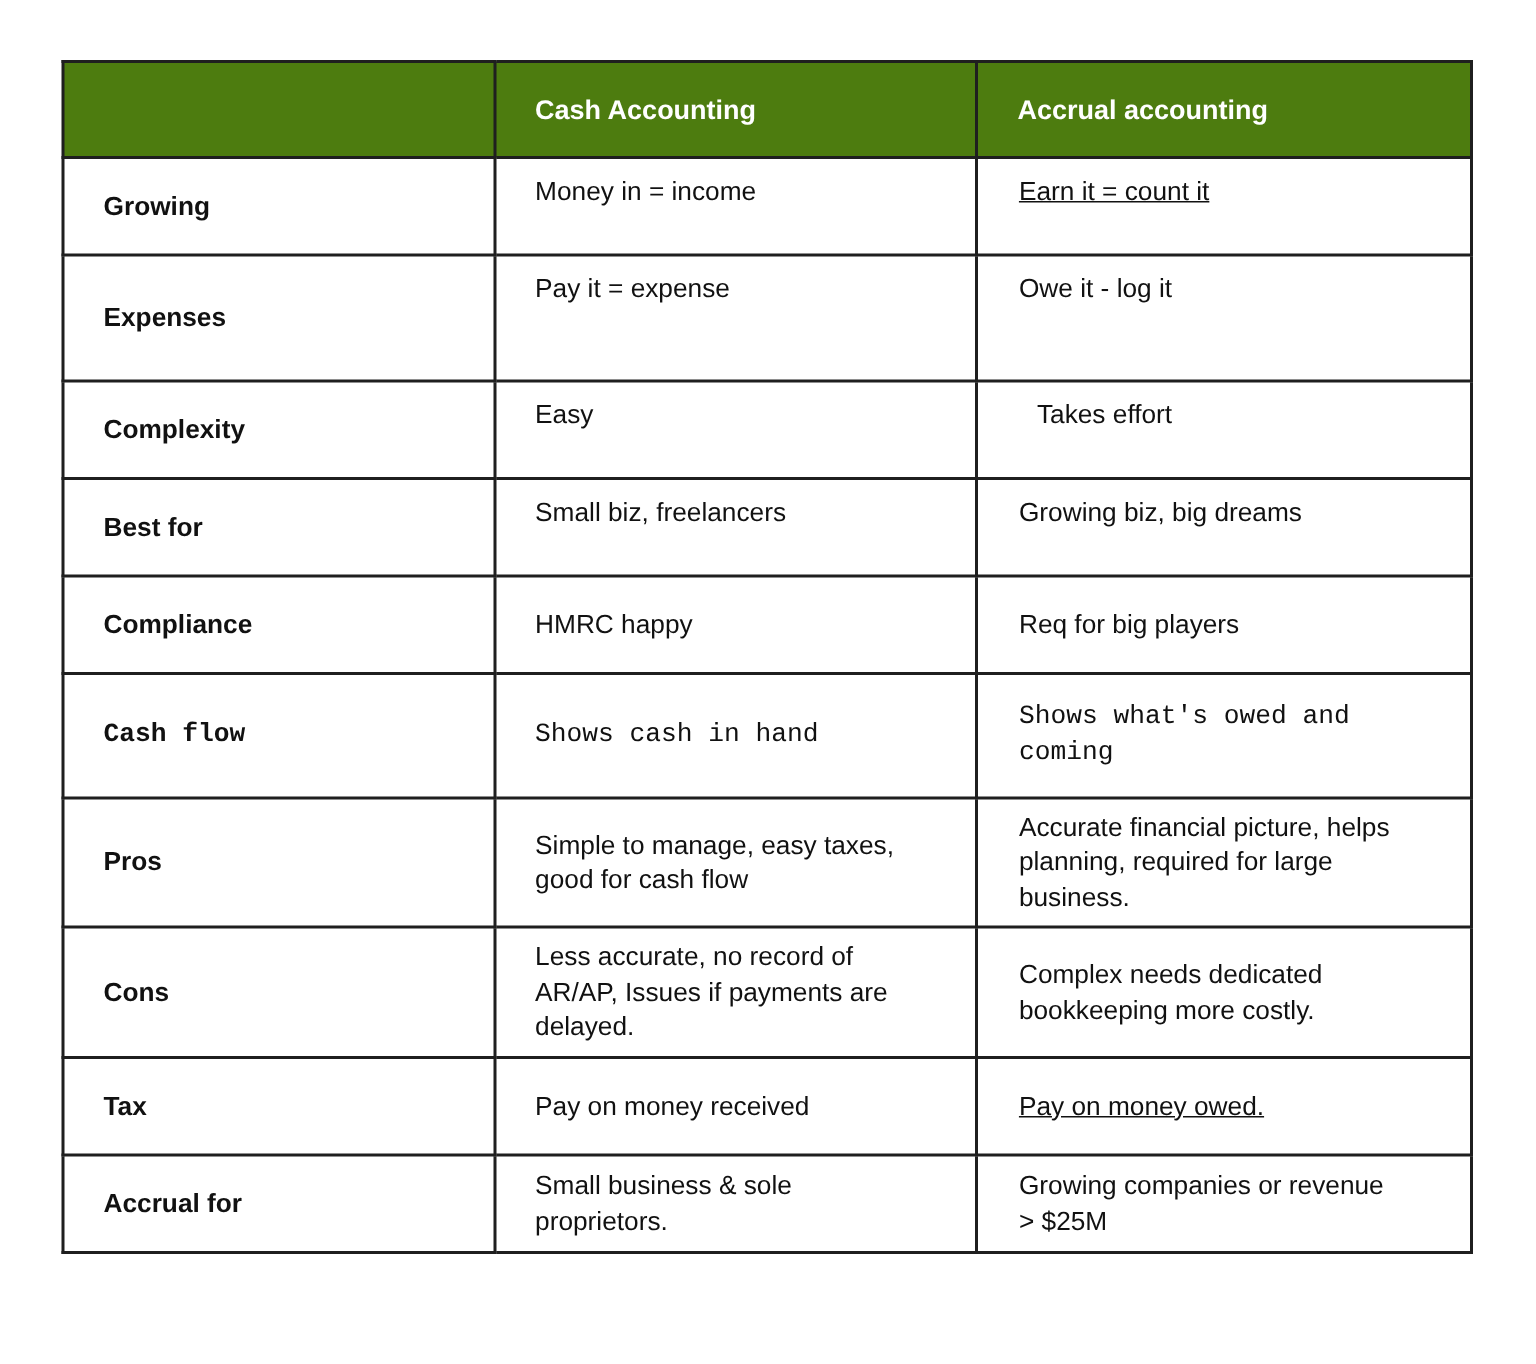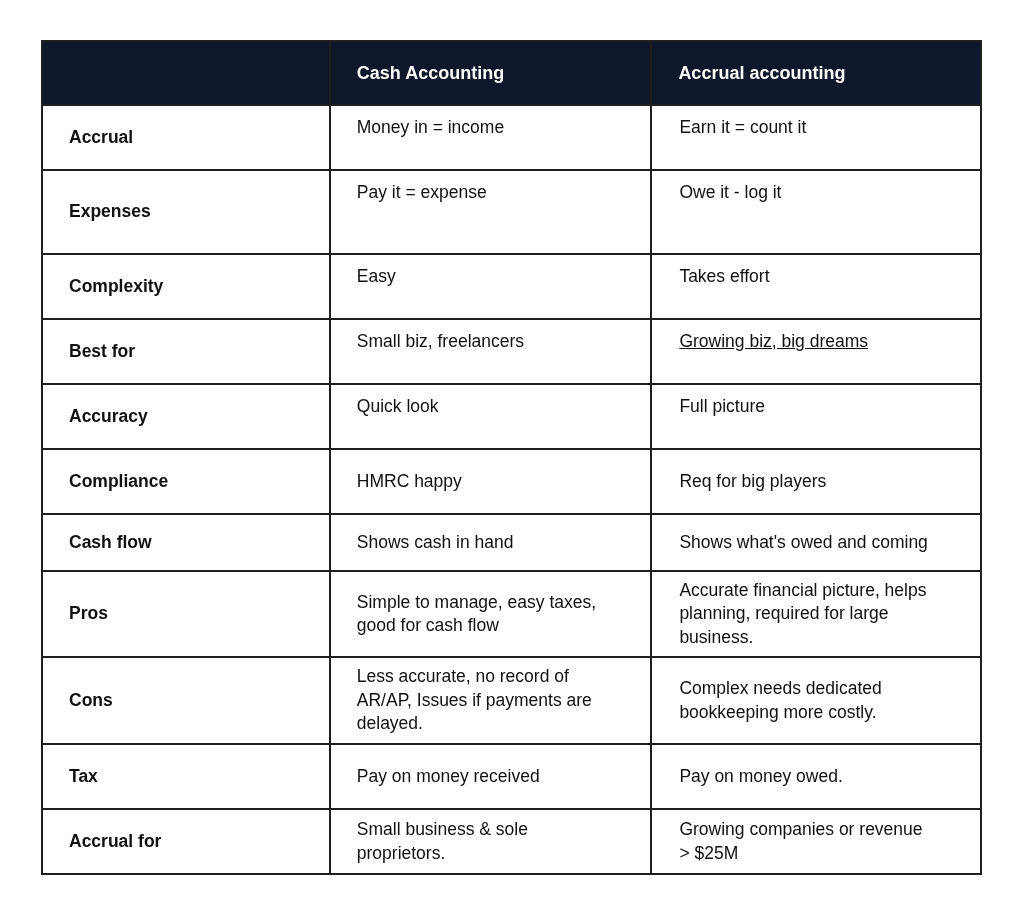--- a/index.html
+++ b/index.html
@@ -1,19 +1,19 @@
 <!DOCTYPE html>
 <html><head>
 <meta charset="utf-8">
 <style>
   html,body{margin:0;padding:0;background:#fff;}
   body{width:1024px;height:909px;position:relative;font-family:"Liberation Sans",sans-serif;}
   table{position:absolute;left:41px;top:40px;border-collapse:collapse;width:941px;}
   td,th{border:2px solid #1f1f1f;padding:0;vertical-align:top;font-size:17.5px;color:#111;}
-  th{background:#0f172a;color:#fff;font-weight:bold;text-align:left;height:62px;vertical-align:middle;padding-left:26px;font-size:18px;}
+  th{background:#4d7c0f;color:#fff;font-weight:bold;text-align:left;height:62px;vertical-align:middle;padding-left:26px;font-size:18px;}
   th.empty{padding:0;}
   .c0{width:261px;padding-left:26px;font-weight:bold;vertical-align:middle;}
   .c1{width:294px;padding-left:26px;border-radius:18px;}
   .c2{width:301px;padding-left:27px;}
   .r td.c1,.r td.c2{padding-top:10px;}
   .m td.c1,.m td.c2{vertical-align:middle;padding-top:0;}
   .cell{line-height:23.5px;}
 </style>
 </head>
 <body>
@@ -22,27 +22,27 @@
   <thead>
     <tr>
       <th class="empty"></th>
       <th>Cash Accounting</th>
       <th>Accrual accounting</th>
     </tr>
   </thead>
   <tbody id="tbody">
       <tr class="r" style="height: 65px;">
         <td class="c0">
-          <div class="cell">Accrual</div>
+          <div class="cell">Growing</div>
         </td>
         <td class="c1">
           <div class="cell" style="width: 240px;">Money in = income</div>
         </td>
         <td class="c2">
-          <div class="cell" style="width: 250px;">Earn it = count it</div>
+          <div class="cell" style="width: 250px; text-decoration: underline;">Earn it = count it</div>
         </td>
       </tr>
       <tr class="r" style="height: 84px;">
         <td class="c0">
           <div class="cell">Expenses</div>
         </td>
         <td class="c1">
           <div class="cell" style="width: 240px;">Pay it = expense</div>
         </td>
         <td class="c2">
@@ -50,57 +50,46 @@
         </td>
       </tr>
       <tr class="r" style="height: 65px;">
         <td class="c0">
           <div class="cell">Complexity</div>
         </td>
         <td class="c1">
           <div class="cell" style="width: 240px;">Easy</div>
         </td>
         <td class="c2">
-          <div class="cell" style="width: 250px;">Takes effort</div>
+          <div class="cell" style="width: 250px; margin-left: 12px;">Takes effort</div>
         </td>
       </tr>
       <tr class="r" style="height: 65px;">
         <td class="c0">
           <div class="cell">Best for</div>
         </td>
         <td class="c1">
           <div class="cell" style="width: 240px;">Small biz, freelancers</div>
         </td>
         <td class="c2">
-          <div class="cell" style="width: 250px; text-decoration: underline;">Growing biz, big dreams</div>
-        </td>
-      </tr>
-      <tr class="r" style="height: 65px;">
-        <td class="c0">
-          <div class="cell">Accuracy</div>
-        </td>
-        <td class="c1">
-          <div class="cell" style="width: 240px;">Quick look</div>
-        </td>
-        <td class="c2">
-          <div class="cell" style="width: 250px;">Full picture</div>
+          <div class="cell" style="width: 250px;">Growing biz, big dreams</div>
         </td>
       </tr>
       <tr class="m" style="height: 65px;">
         <td class="c0">
           <div class="cell">Compliance</div>
         </td>
         <td class="c1">
           <div class="cell" style="width: 240px;">HMRC happy</div>
         </td>
         <td class="c2">
           <div class="cell" style="width: 250px;">Req for big players</div>
         </td>
       </tr>
-      <tr class="m" style="height: 57px;">
+      <tr class="m" style="height: 83px; font-family: Liberation Mono, monospace;">
         <td class="c0">
           <div class="cell">Cash flow</div>
         </td>
         <td class="c1">
           <div class="cell" style="width: 240px;">Shows cash in hand</div>
         </td>
         <td class="c2">
           <div class="cell" style="width: 250px;">Shows what's owed and coming</div>
         </td>
       </tr>
@@ -127,21 +116,21 @@
         </td>
       </tr>
       <tr class="m" style="height: 65px;">
         <td class="c0">
           <div class="cell">Tax</div>
         </td>
         <td class="c1">
           <div class="cell" style="width: 240px;">Pay on money received</div>
         </td>
         <td class="c2">
-          <div class="cell" style="width: 250px;">Pay on money owed.</div>
+          <div class="cell" style="width: 250px; text-decoration: underline;">Pay on money owed.</div>
         </td>
       </tr>
       <tr class="m" style="height: 65px;">
         <td class="c0">
           <div class="cell">Accrual for</div>
         </td>
         <td class="c1">
           <div class="cell" style="width: 240px;">Small business &amp; sole proprietors.</div>
         </td>
         <td class="c2">

